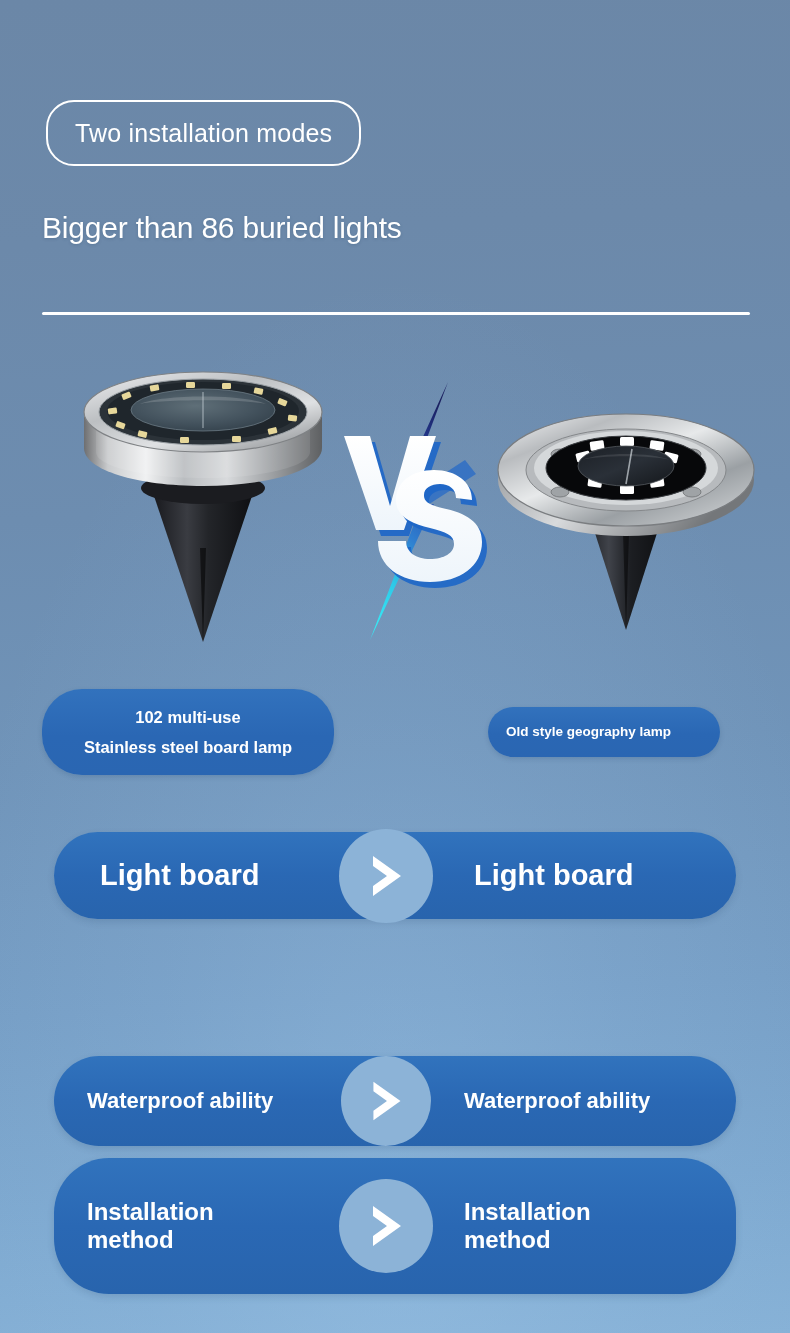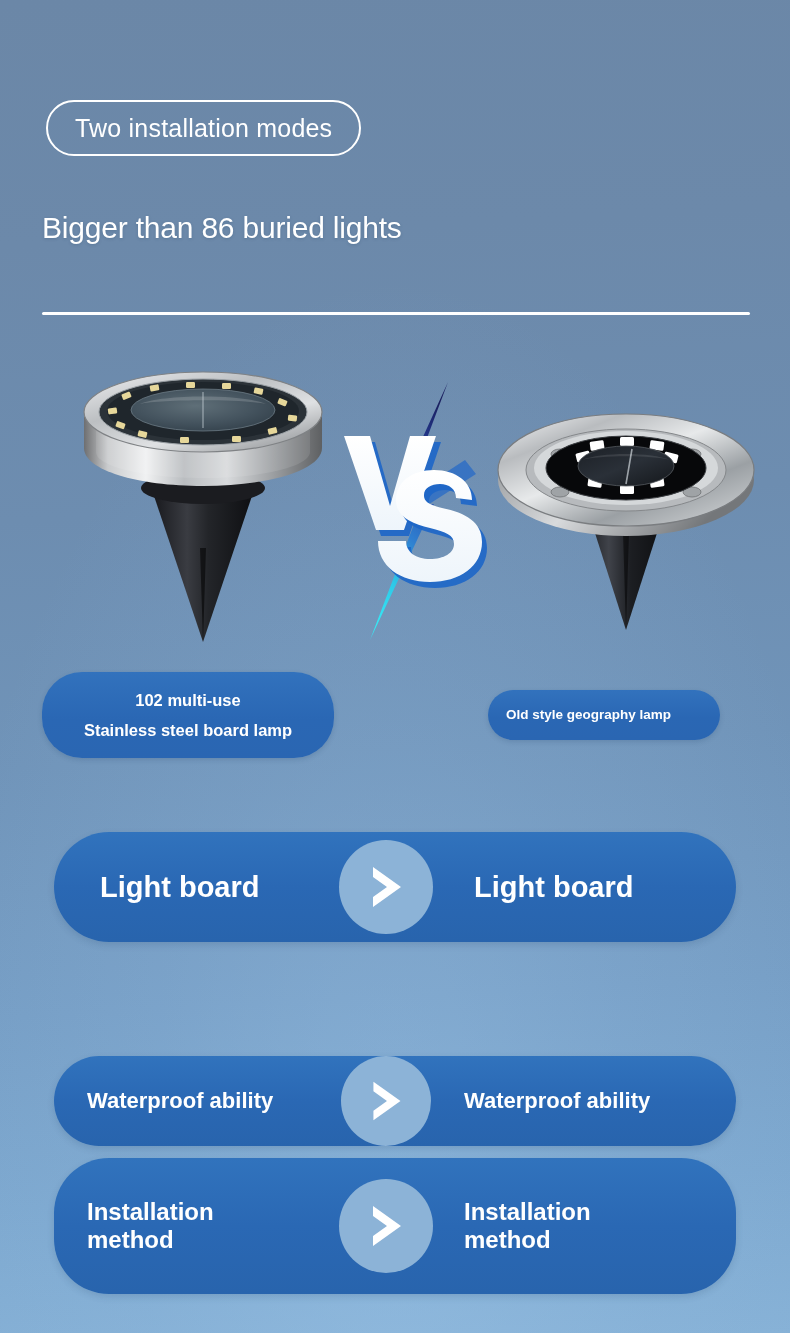--- a/index.html
+++ b/index.html
@@ -43,21 +43,21 @@
     pointer-events: none;
   }
 
   .page > * { position: relative; }
 
   
   .pill-outline {
     position: absolute;
     left: 46px;
     top: 100px;
-    height: 56px;
+    height: 66px;
     padding: 8px 27px;
     display: flex;
     align-items: center;
     border: 2px solid #ffffff;
     border-radius: 28px;
     color: #ffffff;
     font-size: 25px;
     font-weight: 400;
     letter-spacing: 0.2px;
     white-space: nowrap;
@@ -105,20 +105,21 @@
   .caption {
     position: absolute;
     background: linear-gradient(180deg, #3272bd 0%, #2a67b4 55%, #2a66b2 100%);
     color: #ffffff;
     font-weight: bold;
     border-radius: 40px;
     display: flex;
     flex-direction: column;
     justify-content: center;
     box-shadow: 0 2px 5px rgba(30,60,100,0.18);
+    margin-top: 17px;
   }
 
   .caption-left {
     left: 42px;
     top: 672px;
     width: 292px;
     height: 86px;
     align-items: center;
     text-align: center;
     padding: 0 12px;
@@ -144,21 +145,21 @@
   .bar {
     position: absolute;
     left: 54px;
     width: 682px;
     background: linear-gradient(180deg, #3173bd 0%, #2a68b4 50%, #2864ad 100%);
     border-radius: 60px;
     display: flex;
     align-items: center;
     box-shadow: 0 3px 7px rgba(30,60,100,0.16);
   }
-  .bar-1 { top: 832px; height: 110px; border-radius: 55px; }
+  .bar-1 { top: 832px; height: 87px; border-radius: 55px; }
   .bar-2 { top: 1056px; height: 90px; border-radius: 53px; }
   .bar-3 { top: 1158px; height: 136px; border-radius: 55px; }
 
   .bar-label {
     color: #ffffff;
     font-weight: bold;
     line-height: 1.18;
     white-space: pre-line;
   }
 

